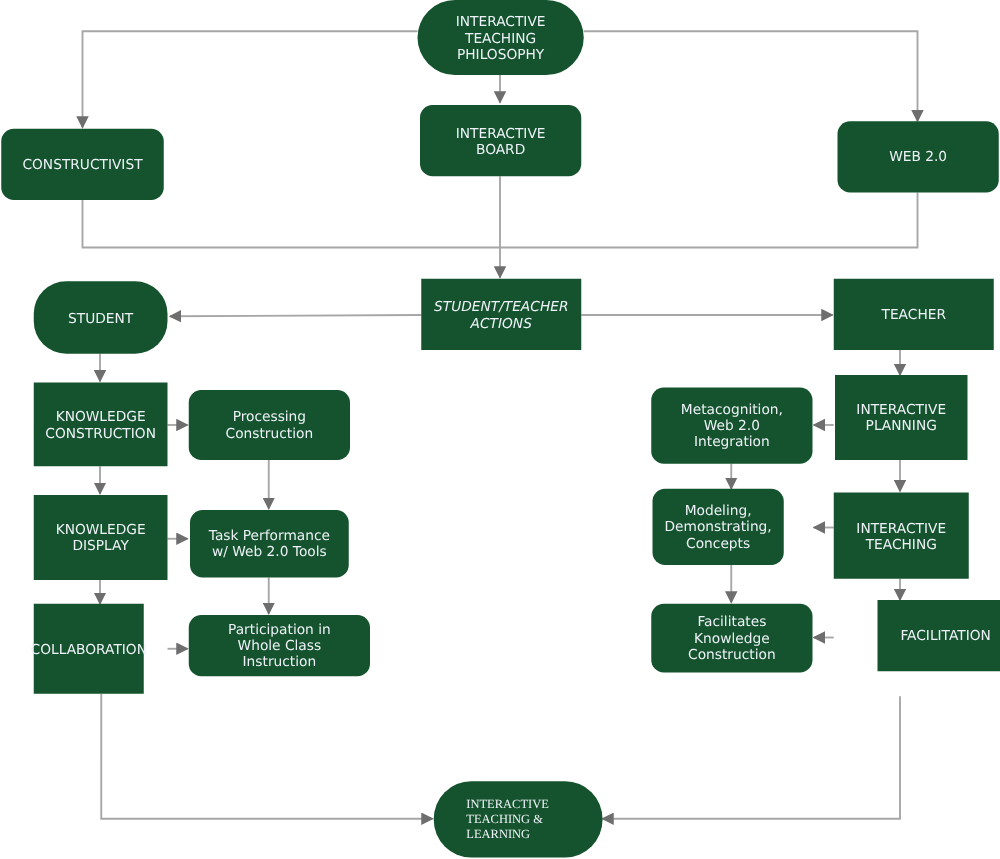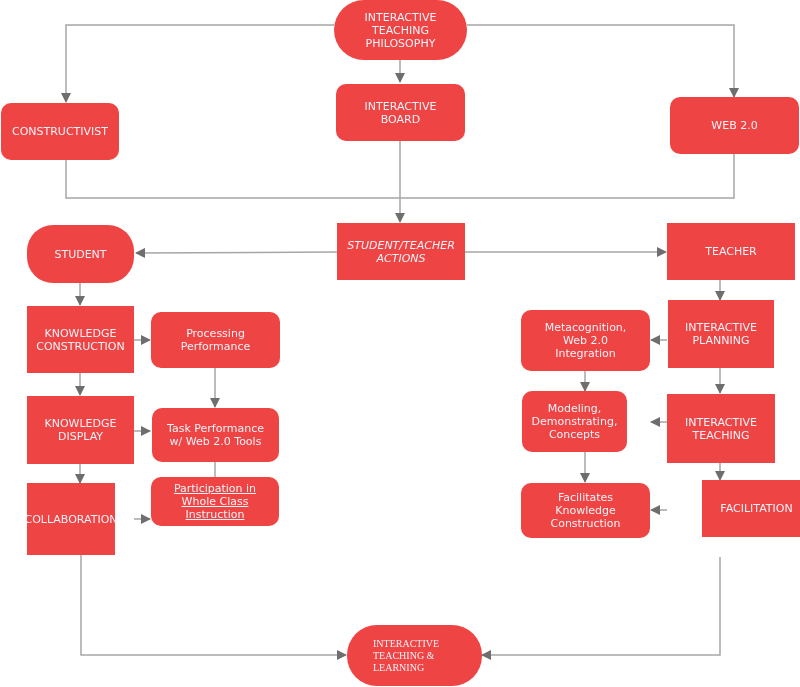--- a/index.html
+++ b/index.html
@@ -1,19 +1,19 @@
 <!DOCTYPE html>
 <html><head>
 <meta charset="utf-8">
 <style>
   html, body { margin:0; padding:0; background:#ffffff; }
   body { width:800px; height:687px; position:relative; overflow:hidden;
          font-family:"DejaVu Sans", sans-serif; }
   svg.links { position:absolute; left:0; top:0; width:800px; height:687px; }
-  .node { position:absolute; background:#ef4444; color:#eef2f8;
+  .node { position:absolute; background:#14532d; color:#eef2f8;
           display:flex; align-items:center; justify-content:center; text-align:center;
           font-size:11px; line-height:13px; box-sizing:border-box; padding:18px 4px; white-space:pre-line; }
   .rr { border-radius:10px; }
   .pill { border-radius:30px; }
   .sq { border-radius:0; }
   .serif { font-family:"Liberation Serif", serif; font-size:10px; line-height:12px; text-align:left; justify-content:flex-start; padding-left:26px; }
 </style>
 </head>
 <body>
 
@@ -55,38 +55,38 @@
     <path d="M585,452 L585,482" marker-end="url(#ah)"></path>
 
     <path d="M81,555 L81,655 L346,655" marker-end="url(#ah)"></path>
     <path d="M720,557 L720,655 L482,655" marker-end="url(#ah)"></path>
   </g>
 </svg>
 
 <div class="node pill" style="left:334px;top:0px;width:133px;height:60px;">INTERACTIVE
 TEACHING
 PHILOSOPHY</div>
-<div class="node rr" style="left:1px;top:103px;width:118px;height:57px;">CONSTRUCTIVIST</div>
+<div class="node rr" style="left:1px;top:103px;width:130px;height:57px;">CONSTRUCTIVIST</div>
 <div class="node rr" style="left:336px;top:84px;width:129px;height:57px;">INTERACTIVE
 BOARD</div>
 <div class="node rr" style="left:670px;top:97px;width:129px;height:57px;">WEB 2.0</div>
 <div class="node sq" style="left:337px;top:223px;width:128px;height:57px;font-style:italic;">STUDENT/TEACHER
 ACTIONS</div>
 
 <div class="node sq" style="left:27px;top:225px;width:107px;height:58px;border-radius:26px;">STUDENT</div>
 <div class="node sq" style="left:27px;top:306px;width:107px;height:67px;">KNOWLEDGE
 CONSTRUCTION</div>
 <div class="node rr" style="left:151px;top:312px;width:129px;height:56px;">Processing
-Performance</div>
+Construction</div>
 <div class="node sq" style="left:27px;top:396px;width:107px;height:68px;">KNOWLEDGE
 DISPLAY</div>
 <div class="node rr" style="left:152px;top:408px;width:127px;height:54px;">Task Performance
 w/ Web 2.0 Tools</div>
 <div class="node sq" style="left:27px;top:483px;width:88px;height:72px;">COLLABORATION</div>
-<div class="node rr" style="left:151px;top:477px;width:128px;height:49px;text-decoration:underline;">Participation in
+<div class="node rr" style="left:151px;top:492px;width:145px;height:49px;">Participation in
 Whole Class
 Instruction</div>
 
 <div class="node sq" style="left:667px;top:223px;width:128px;height:57px;">TEACHER</div>
 <div class="node sq" style="left:668px;top:300px;width:106px;height:68px;">INTERACTIVE
 PLANNING</div>
 <div class="node rr" style="left:521px;top:310px;width:129px;height:61px;">Metacognition,
 Web 2.0
 Integration</div>
 <div class="node sq" style="left:667px;top:394px;width:108px;height:69px;">INTERACTIVE

